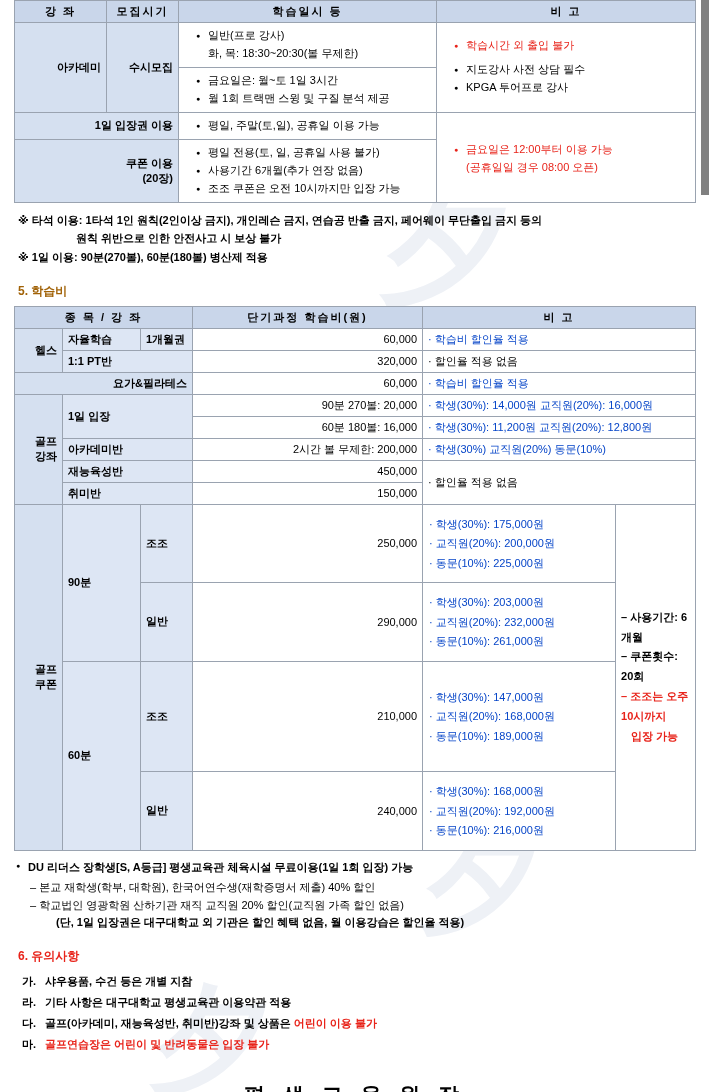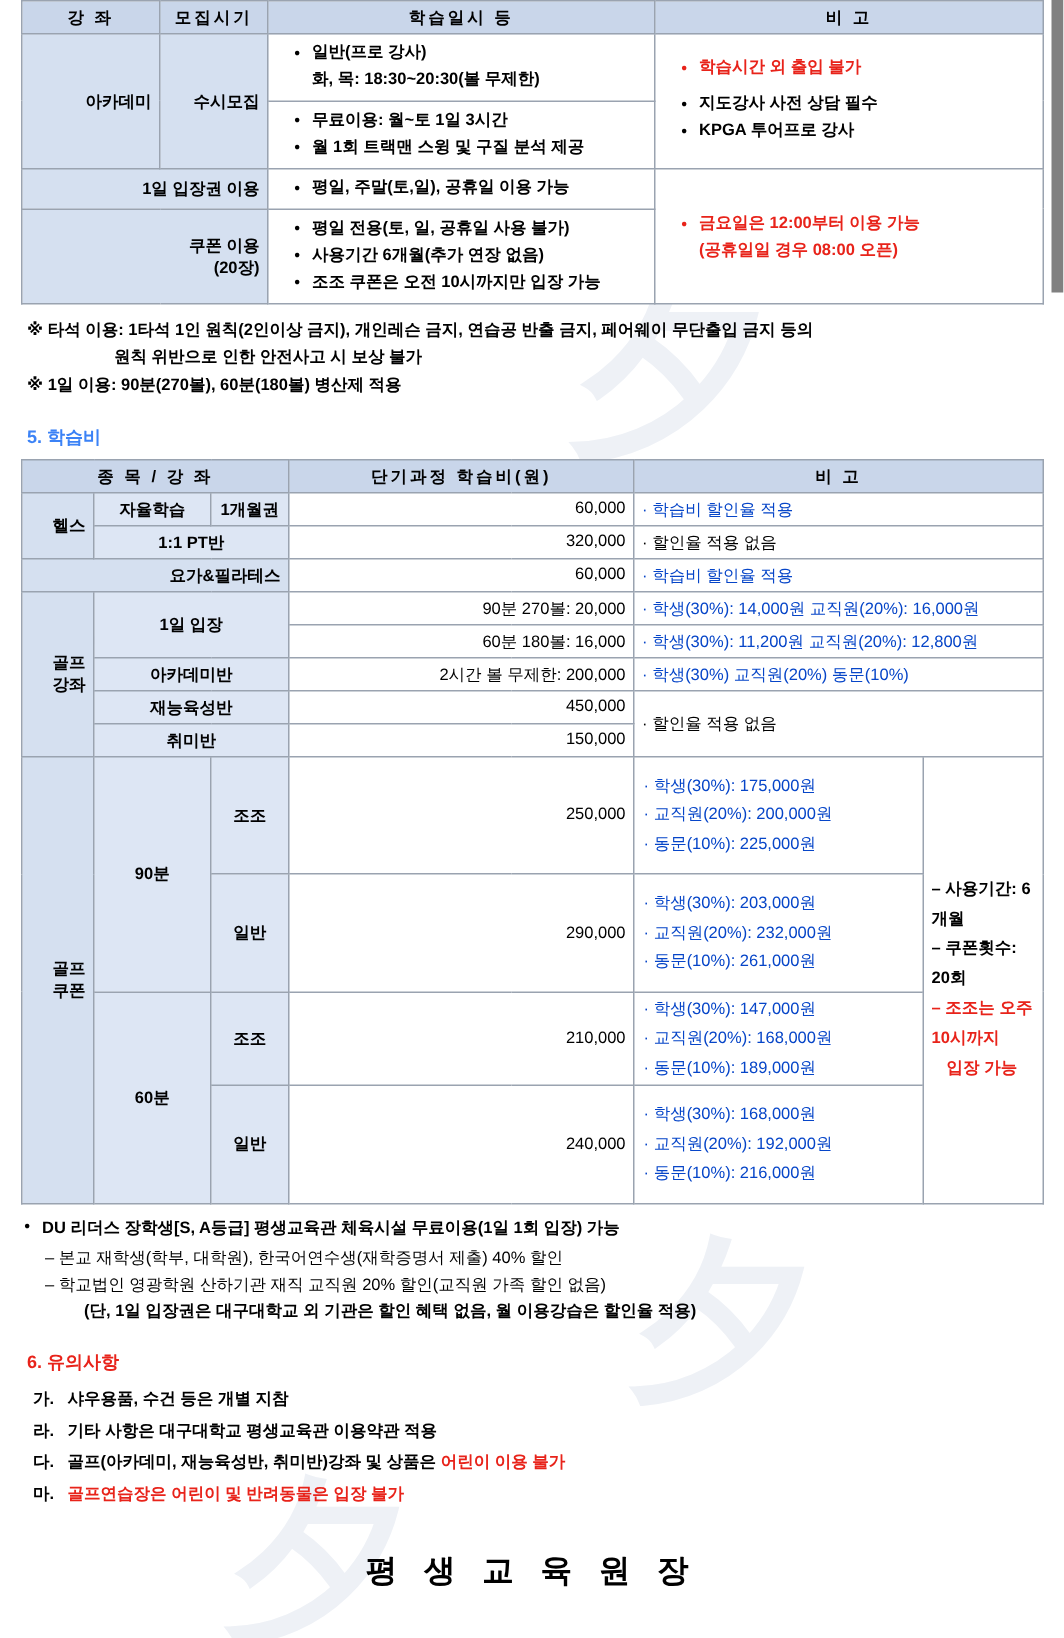--- a/index.html
+++ b/index.html
@@ -19,32 +19,32 @@
   .deco1{top:160px;left:380px;font-size:130px;}
   .deco2{top:300px;left:60px;font-size:120px;}
   .deco3{top:800px;left:420px;font-size:120px;}
   .deco4{top:960px;left:150px;font-size:120px;}
   table{border-collapse:collapse;}
   .tbl{width:681px;margin:0 14px;table-layout:fixed;position:relative;z-index:1;}
   .tbl td,.tbl th{border:1px solid #9aa3b0;padding:3px 5px;vertical-align:middle;font-size:11px;}
   .hdr{background:#c9d6ea;text-align:center;font-weight:bold;letter-spacing:2px;}
   .cell-r{text-align:right;}
   .lbl{background:#d5e0f0;text-align:right;font-weight:bold;}
-  .lbl2{background:#dde6f4;text-align:center;font-weight:bold;}
+  .lbl2{background:#dde6f4;font-weight:bold;}
   .white{background:#ffffff;}
   .blue{color:#0645c8;margin-top:40px;}
   .red{color:#e8231a;}
-  ul.bul{margin:0;padding-left:14px;list-style:none;font-weight:bold;}
+  ul.bul{margin:0;padding-left:14px;list-style:none;}
   ul.bul li{position:relative;padding-left:10px;margin:2px 0;line-height:1.45;}
   ul.bul li:before{content:"\25CF";position:absolute;left:-2px;top:0;font-size:7px;line-height:16px;}
   ul.bul li.red-b:before{color:#e8231a;}
   .nobullet:before{content:"" !important;}
   .note{margin:8px 18px 0 18px;font-size:11px;font-weight:bold;line-height:1.7;position:relative;z-index:1;}
   .note .ind{display:block;padding-left:58px;}
-  .sect{margin:16px 14px 6px 18px;font-weight:bold;color:#3b82f6;font-size:12px;position:relative;z-index:1;}
+  .sect{margin:16px 14px 6px 18px;font-weight:bold;color:#a16207;font-size:12px;position:relative;z-index:1;}
   .sect.red{color:#e8231a;}
   .dot{margin:0;padding:0;list-style:none;}
   .dot li{position:relative;padding-left:10px;margin:3px 0;line-height:1.5;}
   .dot li:before{content:"\00B7";position:absolute;left:0;top:-1px;font-weight:bold;font-size:14px;}
   .bottomnotes{margin:8px 16px 0 16px;font-size:11px;line-height:1.6;position:relative;z-index:1;}
   .bn-item{position:relative;padding-left:12px;margin:3px 0;font-weight:bold;}
   .bn-item:before{content:"\25CF";position:absolute;left:0;top:1px;font-size:7px;}
   .bn-sub{margin-left:14px;}
   .bn-plain{margin-left:26px;font-weight:bold;}
   .cautions{margin:6px 16px 0 22px;font-size:11px;line-height:1.9;position:relative;z-index:1;}
@@ -90,21 +90,21 @@
         <ul class="bul">
           <li class="red-b red">학습시간 외 출입 불가</li>
           <li style="margin-top:8px">지도강사 사전 상담 필수</li>
           <li>KPGA 투어프로 강사</li>
         </ul>
       </td>
     </tr>
     <tr>
       <td class="white">
         <ul class="bul">
-          <li>무료이용: 월~토 1일 3시간</li>
+          <li>금요일은: 월~토 1일 3시간</li>
           <li>월 1회 트랙맨 스윙 및 구질 분석 제공</li>
         </ul>
       </td>
     </tr>
     <tr>
       <td class="lbl" colspan="2">1일 입장권 이용</td>
       <td class="white">
         <ul class="bul">
               <li>평일, 주말(토,일), 공휴일 이용 가능</li>
             </ul>
@@ -239,21 +239,21 @@
           <li class="nobullet" style="padding-left:0">· 교직원(20%): 232,000원</li>
           <li class="nobullet" style="padding-left:0">· 동문(10%): 261,000원</li>
         </ul>
       </td>
     </tr>
 
     <tr>
       <td class="lbl2" rowspan="2">60분</td>
       <td class="lbl2">조조</td>
       <td class="white cell-r" colspan="2">210,000</td>
-      <td class="white blue" style="padding:0 6px">
+      <td class="white blue" style="padding:24px 6px">
         <ul class="dot" style="list-style:none">
           <li class="nobullet" style="padding-left:0">· 학생(30%): 147,000원</li>
           <li class="nobullet" style="padding-left:0">· 교직원(20%): 168,000원</li>
           <li class="nobullet" style="padding-left:0">· 동문(10%): 189,000원</li>
         </ul>
       </td>
     </tr>
     <tr>
       <td class="lbl2">일반</td>
       <td class="white cell-r" colspan="2">240,000</td>

